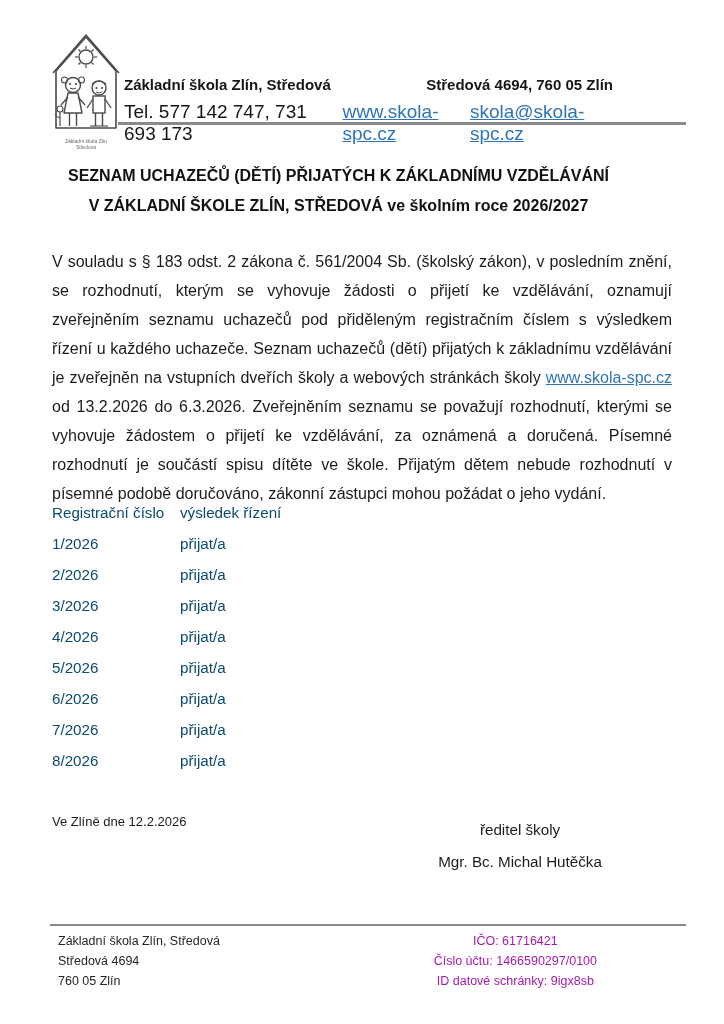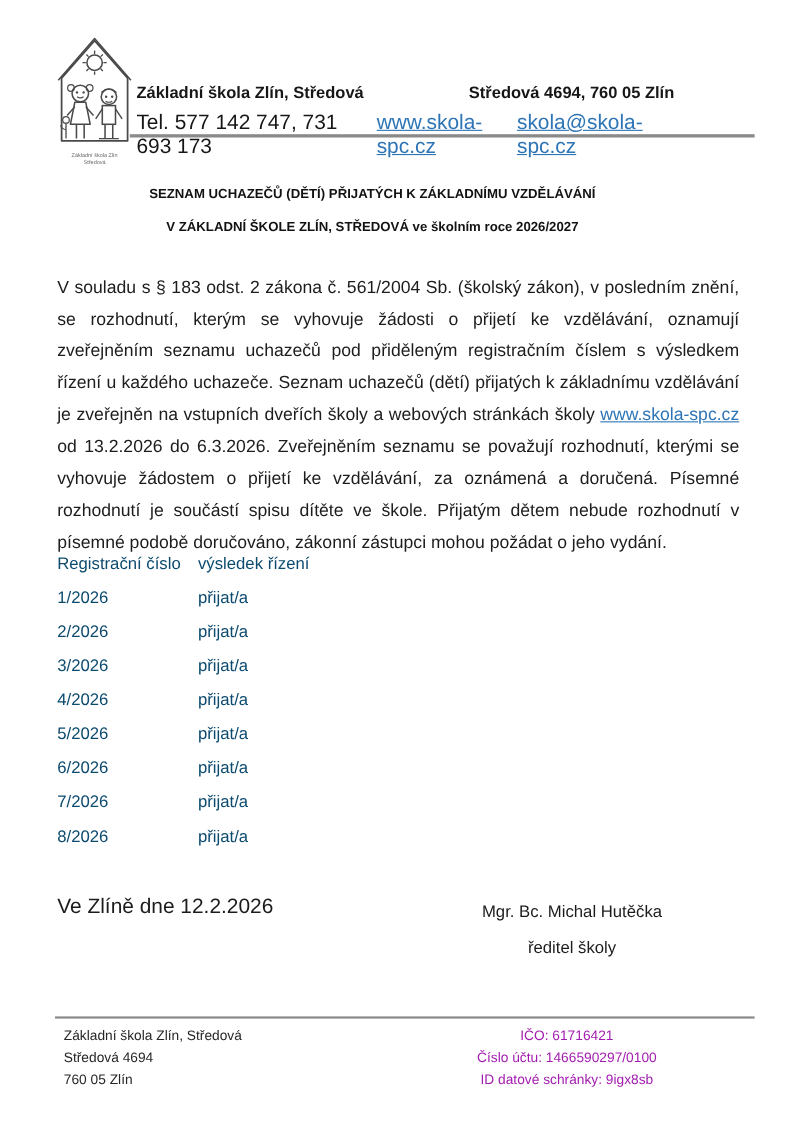--- a/index.html
+++ b/index.html
@@ -29,38 +29,38 @@
   a.doc-link {
     color:#2e75b6; text-decoration:underline; cursor:pointer;
   }
   .header-divider {
     position:absolute; left:118px; top:122px; width:568px; height:3px;
     background:#8a8a8a;
   }
   
   .title {
     position:absolute; left:0; top:161px; width:677px;
-    text-align:center; font-weight:bold; font-size:12px;
+    text-align:center; font-weight:bold; font-size:16px;
     line-height:30px; color:#121212;
   }
   
   .body-para {
     position:absolute; left:52px; top:247px; width:620px;
     font-size:16px; line-height:29px; text-align:justify; color:#1c1c1c;
   }
   
   .results {
     position:absolute; left:52px; top:504px; width:320px;
     font-size:15.2px; color:#0c4a6e;
   }
   .results .row { display:flex; height:31px; align-items:flex-start; }
   .results .c1 { width:128px; }
   
   .sig-date {
-    position:absolute; left:52px; top:814px; font-size:19px; color:#1c1c1c;
+    position:absolute; left:52px; top:814px; font-size:13px; color:#1c1c1c;
   }
   .sig-block {
     position:absolute; left:420px; top:814px; width:200px;
     text-align:center; font-size:15.2px; line-height:32px; color:#1c1c1c;
   }
   
   .footer-divider {
     position:absolute; left:50px; top:924px; width:636px; height:2px;
     background:#8a8a8a;
   }
@@ -188,22 +188,22 @@
       <span class="c2">přijat/a</span>
     </div>
     <div class="row">
       <span class="c1">8/2026</span>
       <span class="c2">přijat/a</span>
     </div>
   </div>
 
   <div class="sig-date">Ve Zlíně dne 12.2.2026</div>
   <div class="sig-block">
+    <div>ředitel školy</div>
     <div>Mgr. Bc. Michal Hutěčka</div>
-    <div>ředitel školy</div>
   </div>
 
   <div class="footer-divider"></div>
   <div class="footer-left">
     <div>Základní škola Zlín, Středová</div>
     <div>Středová 4694</div>
     <div>760 05    Zlín</div>
   </div>
   <div class="footer-right">
     <div>IČO: 61716421</div>

